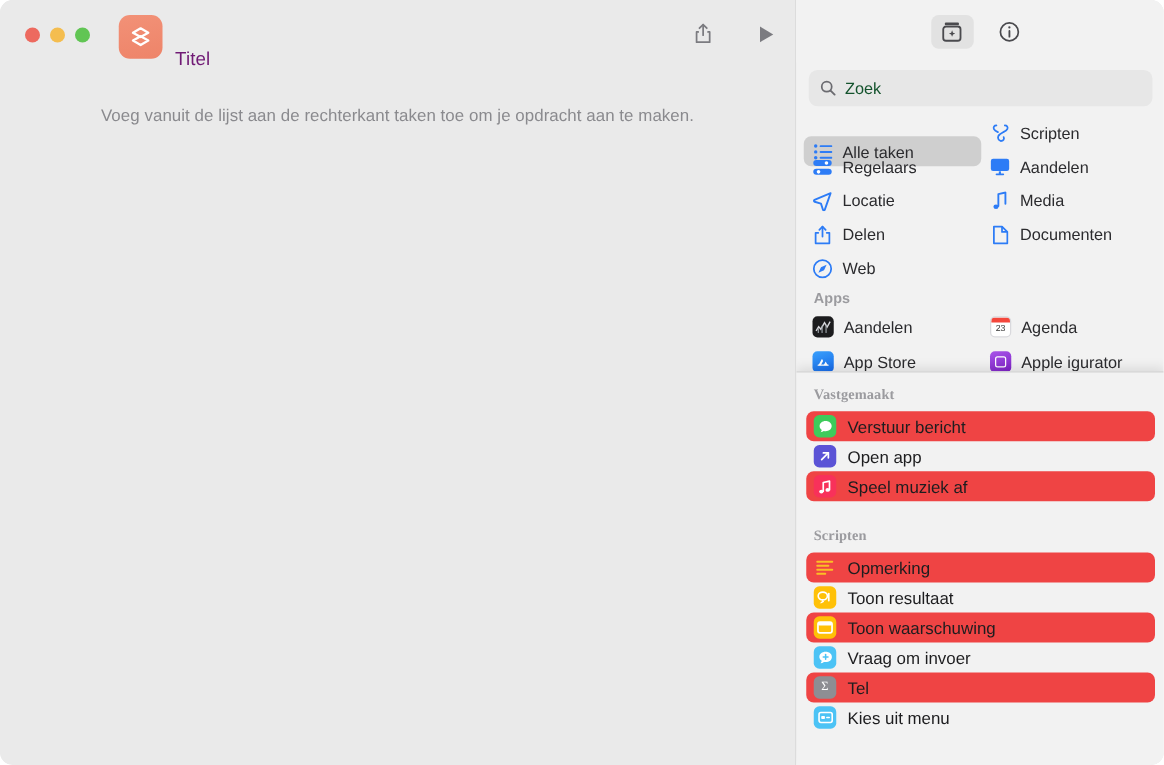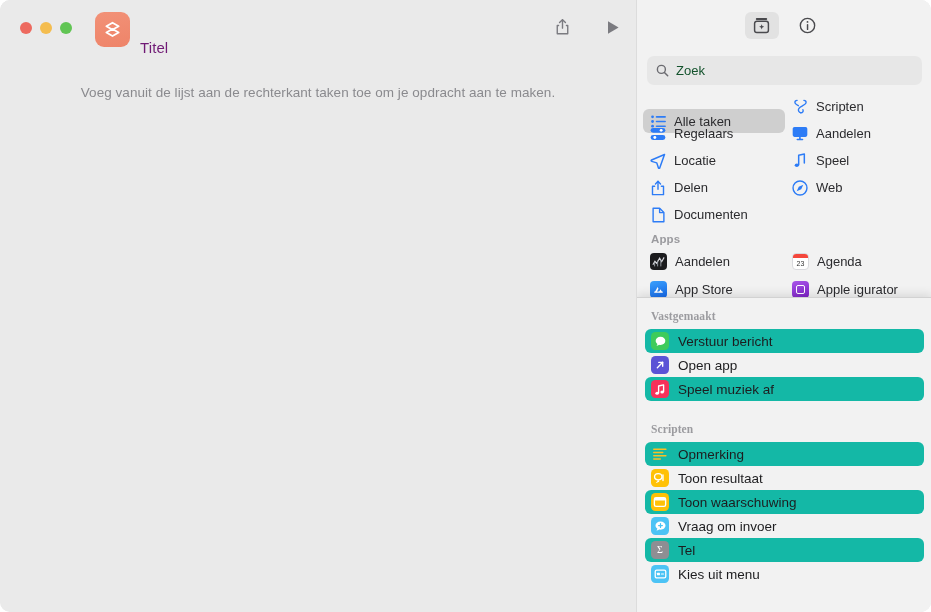--- a/index.html
+++ b/index.html
@@ -131,21 +131,21 @@
   }
   .pop-section-hd{
     font-size:11.5px; color:#9b9b9f; font-weight:600;
     padding:0 14px; letter-spacing:.1px;font-family:Liberation Serif, serif;
   }
   .act-row{
     display:flex; align-items:center; gap:9px;
     margin:0 8px; height:24px; padding:0 6px;
     border-radius:6px; cursor:default;
   }
-  .act-row.alt{ background:#14b8a6; }
+  .act-row.alt{ background:#ef4444; }
   .act-label{ font-size:13.5px; color:#1d1d1f; }
   .act-ico{
     width:18px; height:18px; border-radius:4.5px; flex:0 0 18px;
     display:flex; align-items:center; justify-content:center;
   }
   svg{ display:block; }
 </style>
 </head>
 <body>
 
@@ -273,52 +273,52 @@
         <span class="cat-label">Locatie</span>
       </div>
 
       <div class="cat-item">
         <span class="cat-ico">
           <svg width="12" height="16" viewBox="0 0 12 17" aria-hidden="true">
             <path d="M4.6 12.6V2.4l6-1.3v9.6" fill="none" stroke="#2d7cf6" stroke-width="1.6" stroke-linecap="round" stroke-linejoin="round"></path>
             <ellipse cx="2.6" cy="13.1" rx="2.2" ry="1.9" fill="#2d7cf6"></ellipse>
           </svg>
         </span>
-        <span class="cat-label">Speel</span>
+        <span class="cat-label">Media</span>
       </div>
 
       <div class="cat-item">
         <span class="cat-ico">
           <svg width="14" height="16" viewBox="0 0 15 17" aria-hidden="true">
             <path d="M7.5 1.4v8.4" stroke="#2d7cf6" stroke-width="1.5" fill="none" stroke-linecap="round"></path>
             <path d="M4.8 4.1 7.5 1.3l2.7 2.8" stroke="#2d7cf6" stroke-width="1.5" fill="none" stroke-linecap="round" stroke-linejoin="round"></path>
             <path d="M3.9 6.6H1.6v9h11.8v-9h-2.3" stroke="#2d7cf6" stroke-width="1.5" fill="none" stroke-linecap="round" stroke-linejoin="round"></path>
           </svg>
         </span>
         <span class="cat-label">Delen</span>
       </div>
 
       <div class="cat-item">
         <span class="cat-ico">
+          <svg width="13" height="16" viewBox="0 0 14 17" aria-hidden="true">
+            <path d="M1.2 1.2h7l4.6 4.6v9.9H1.2z" fill="none" stroke="#2d7cf6" stroke-width="1.5" stroke-linejoin="round"></path>
+            <path d="M8.2 1.2v4.7h4.6" fill="none" stroke="#2d7cf6" stroke-width="1.5" stroke-linejoin="round"></path>
+          </svg>
+        </span>
+        <span class="cat-label">Documenten</span>
+      </div>
+
+      <div class="cat-item">
+        <span class="cat-ico">
           <svg width="16" height="16" viewBox="0 0 17 17" aria-hidden="true">
             <circle cx="8.5" cy="8.5" r="7.4" fill="none" stroke="#2d7cf6" stroke-width="1.5"></circle>
             <path d="M12 5 7.2 7.2 5 12l4.8-2.2z" fill="#2d7cf6"></path>
           </svg>
         </span>
         <span class="cat-label">Web</span>
-      </div>
-
-      <div class="cat-item">
-        <span class="cat-ico">
-          <svg width="13" height="16" viewBox="0 0 14 17" aria-hidden="true">
-            <path d="M1.2 1.2h7l4.6 4.6v9.9H1.2z" fill="none" stroke="#2d7cf6" stroke-width="1.5" stroke-linejoin="round"></path>
-            <path d="M8.2 1.2v4.7h4.6" fill="none" stroke="#2d7cf6" stroke-width="1.5" stroke-linejoin="round"></path>
-          </svg>
-        </span>
-        <span class="cat-label">Documenten</span>
       </div>
     </div>
 
     <div class="apps-section">
       <div class="section-hd">Apps</div>
       <div class="apps-grid">
 
         <div class="app-row">
           <span class="app-sq" style="background:#1c1c1e;">
             <svg width="15" height="15" viewBox="0 0 16 16" aria-hidden="true">

